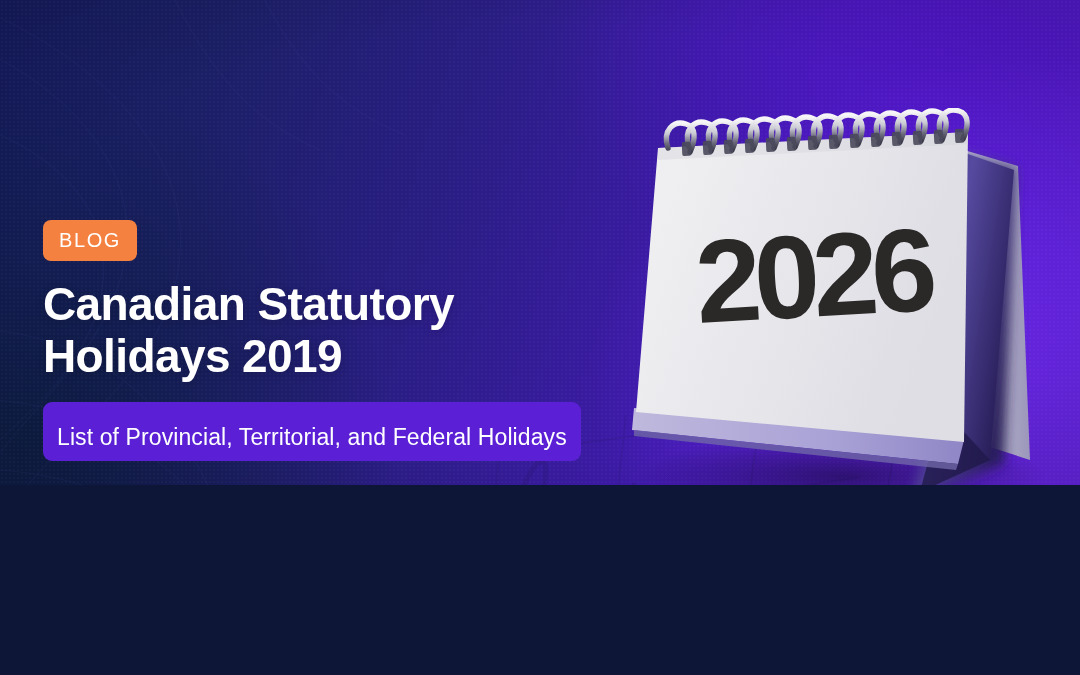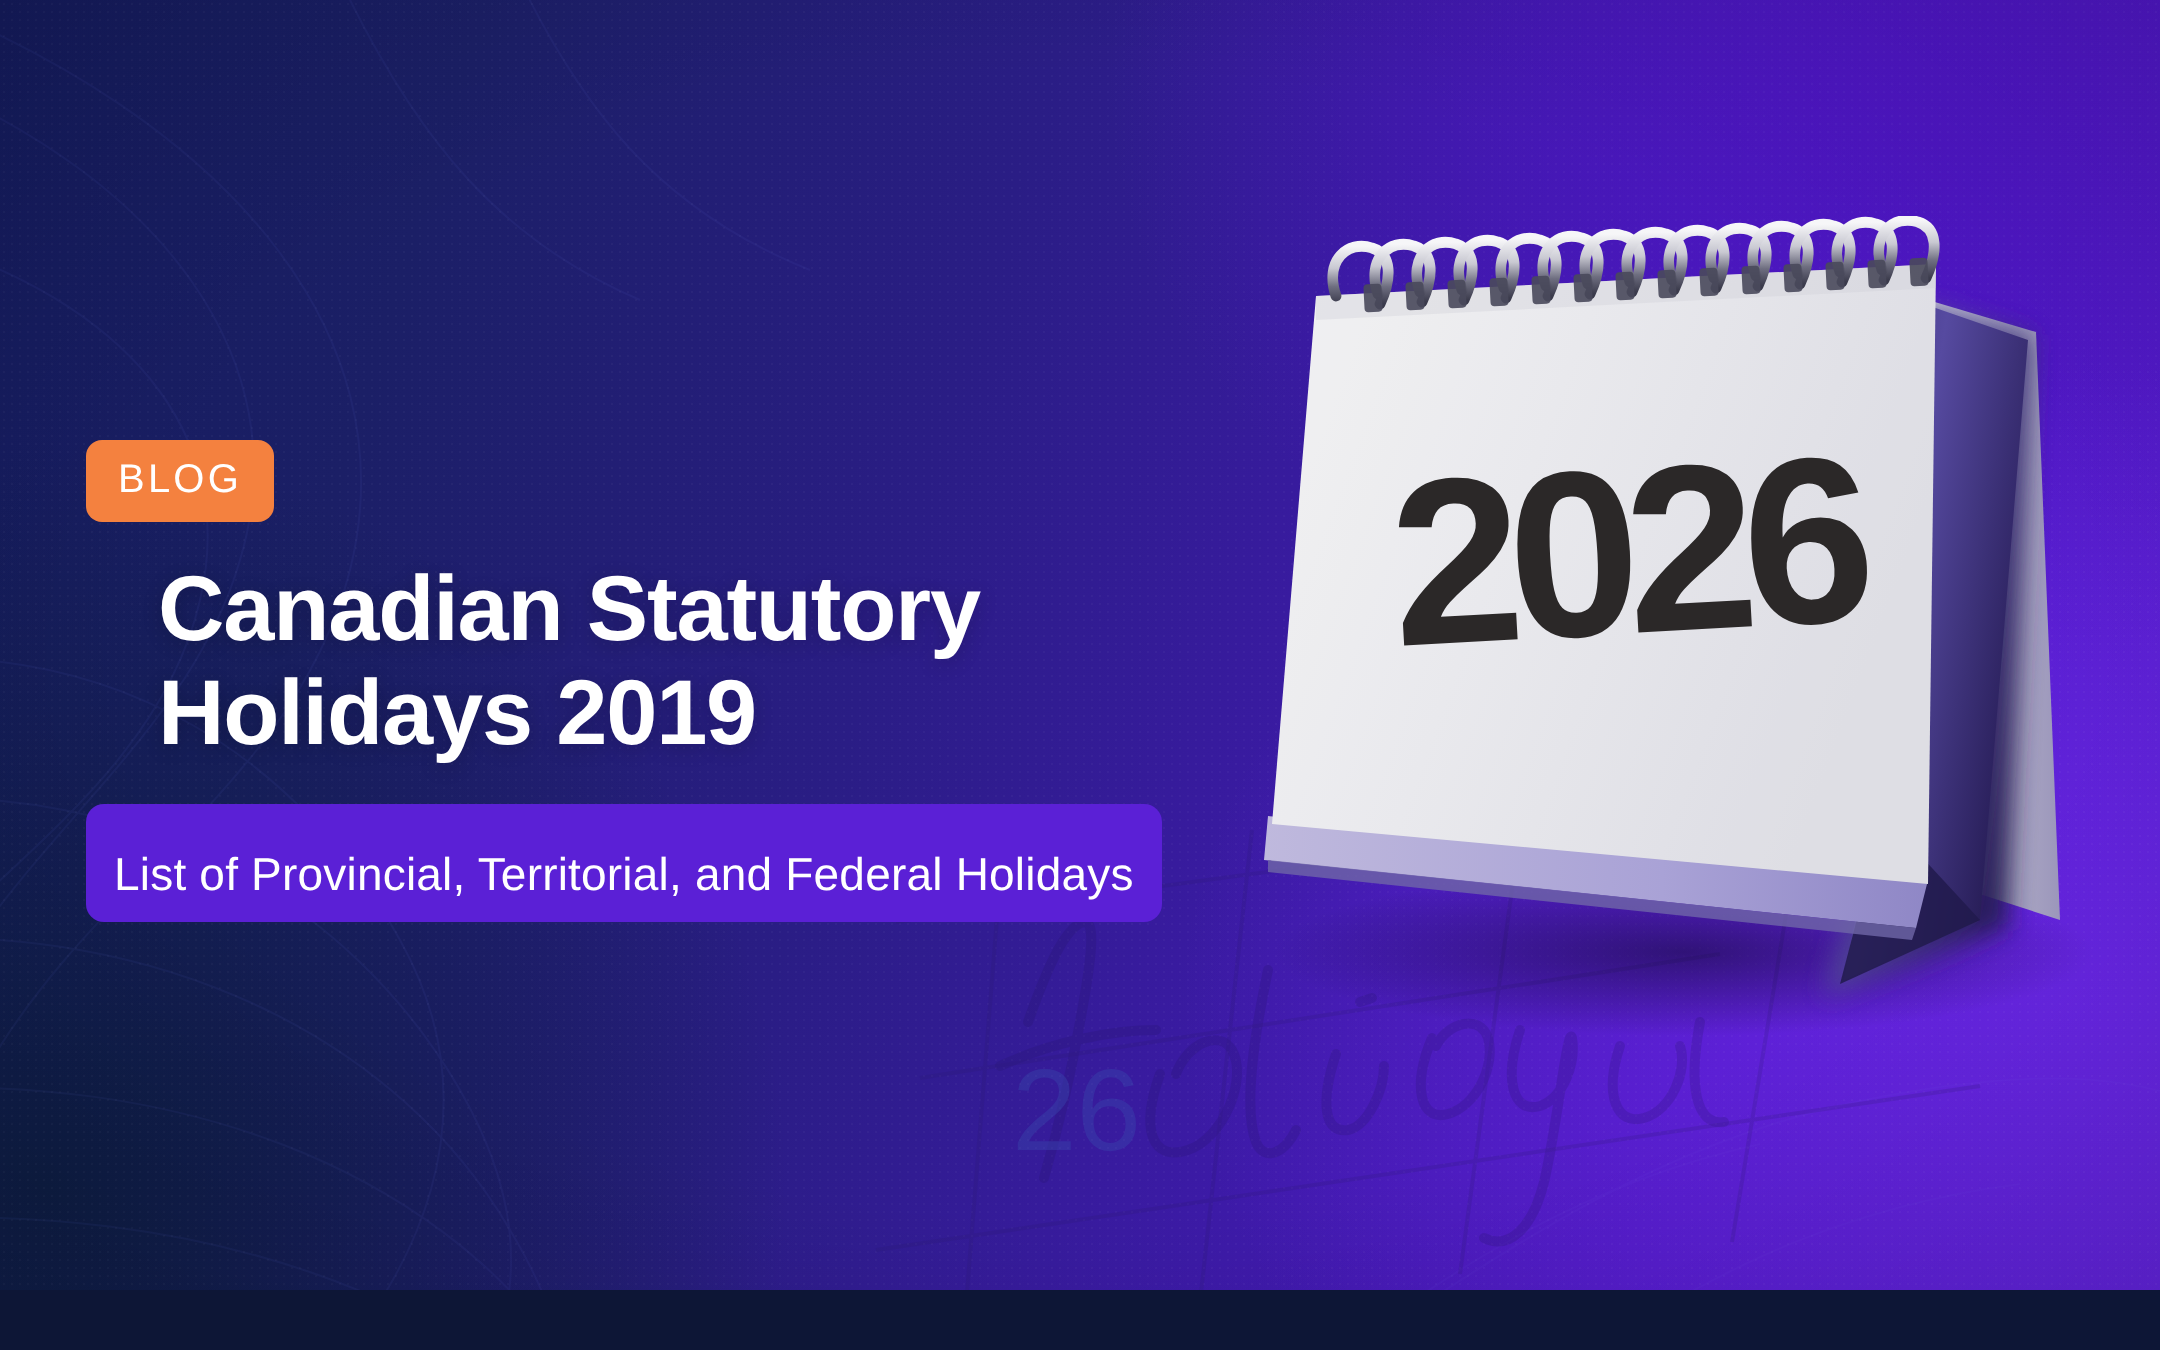--- a/index.html
+++ b/index.html
@@ -7,21 +7,21 @@
 
   html, body {
     width:1080px; height:675px;
     background:#0d1636;
     font-family:"Liberation Sans", sans-serif;
     overflow:hidden;
   }
 
   .banner {
     position:relative;
-    width:1080px; height:645px;
+    width:1080px; height:485px;
     overflow:hidden;
     background:
       radial-gradient(ellipse 720px 520px at 96% 78%, rgba(104,38,228,0.95) 0%, rgba(104,38,228,0.0) 62%),
       radial-gradient(ellipse 620px 480px at 88% 6%, rgba(78,21,196,0.92) 0%, rgba(78,21,196,0) 64%),
       radial-gradient(ellipse 620px 620px at 2% 92%, rgba(13,28,66,1) 0%, rgba(13,28,66,0) 60%),
       linear-gradient(107deg, #141b5c 0%, #1b1f66 19%, #2a1d85 42%, #3d1aa8 63%, #4d18c2 80%, #5b20d4 100%);
   }
 
   
   .bg-contours {
@@ -71,21 +71,21 @@
 
   .headline {
     margin-top:18px;
     color:#ffffff;
     font-size:46px;
     font-weight:bold;
     line-height:1.12;
     letter-spacing:-0.6px;
     text-shadow:0 2px 10px rgba(0,0,0,0.18);
   }
-  .headline .ln { display:block;margin-left:36px; }
+  .headline .ln { display:block; }
 
   .subtitle-pill {
     display:inline-block;
     margin-top:20px;
     background:#5b20d6;
     color:#ffffff;
     font-size:23px;
     font-weight:400;
     line-height:1;
     padding:24px 14px 12px 14px;

